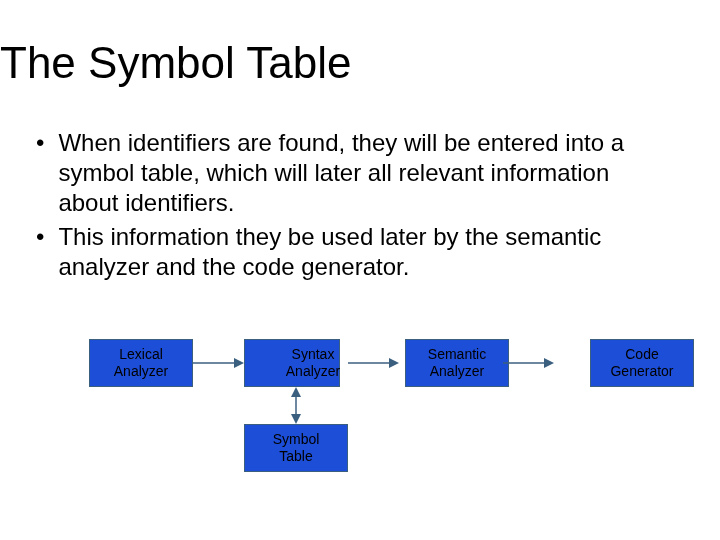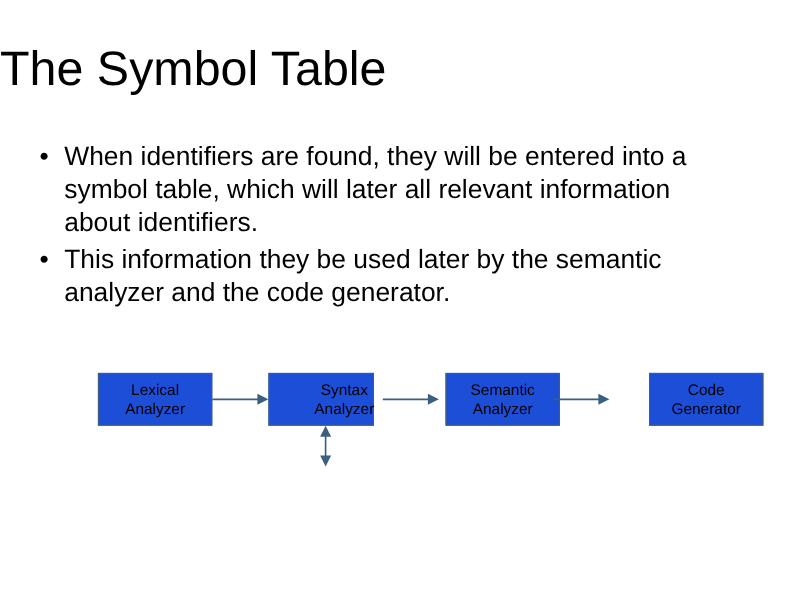--- a/index.html
+++ b/index.html
@@ -84,20 +84,21 @@
     <div class="bullet">
       <span class="dot">•</span>
       <span>This information they be used later by the semantic analyzer and the code generator.</span>
     </div>
   </div>
 
   <div class="box" style="left:89px;  top:339px; width:104px; height:48px;">Lexical<br>Analyzer</div>
   <div class="box" style="left:244px; top:339px; width:96px; height:48px;padding-left:44px;">Syntax<br>Analyzer</div>
   <div class="box" style="left:405px; top:339px; width:104px; height:48px;">Semantic<br>Analyzer</div>
   <div class="box" style="left:554px; top:339px; width:104px; height:48px;margin-left:36px;">Code<br>Generator</div>
+  <div class="box" style="left:244px; top:424px; width:104px; height:48px;">Symbol<br>Table</div>
 
   <svg class="overlay">
 
     <g>
       <line class="arrow-line" x1="193" y1="363" x2="236" y2="363"></line>
       <polygon class="arrow-head" points="244,363 234,358 234,368"></polygon>
     </g>
     <g>
       <line class="arrow-line" x1="348" y1="363" x2="391" y2="363"></line>
       <polygon class="arrow-head" points="399,363 389,358 389,368"></polygon>

